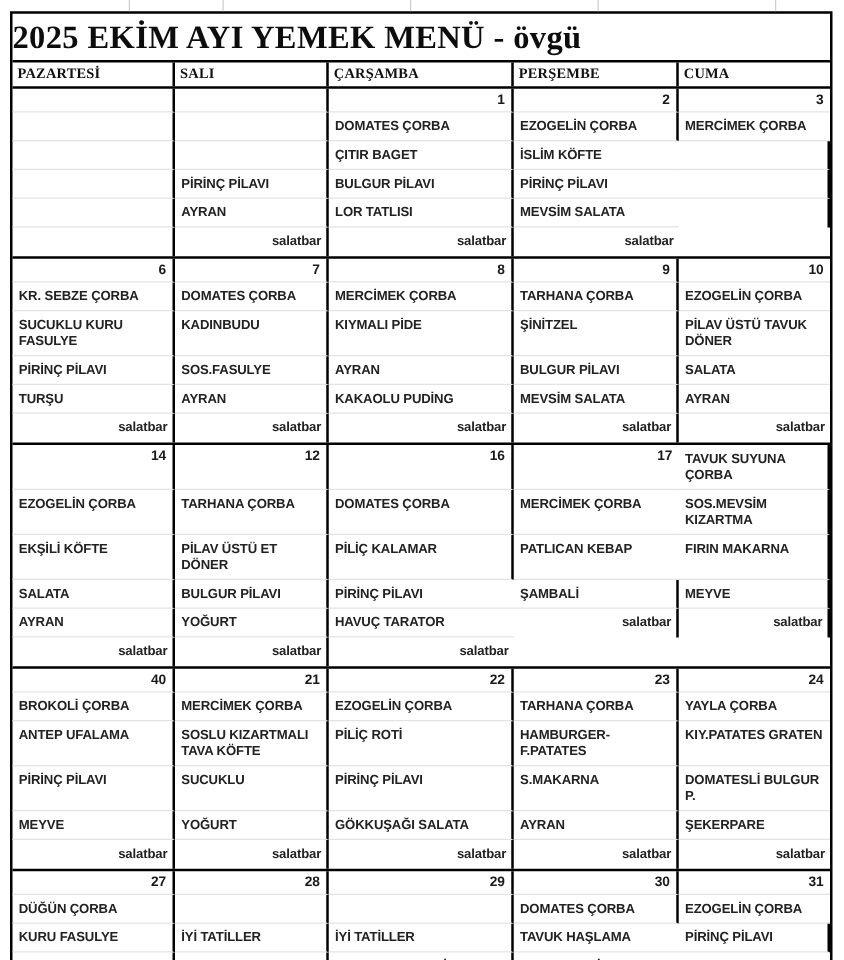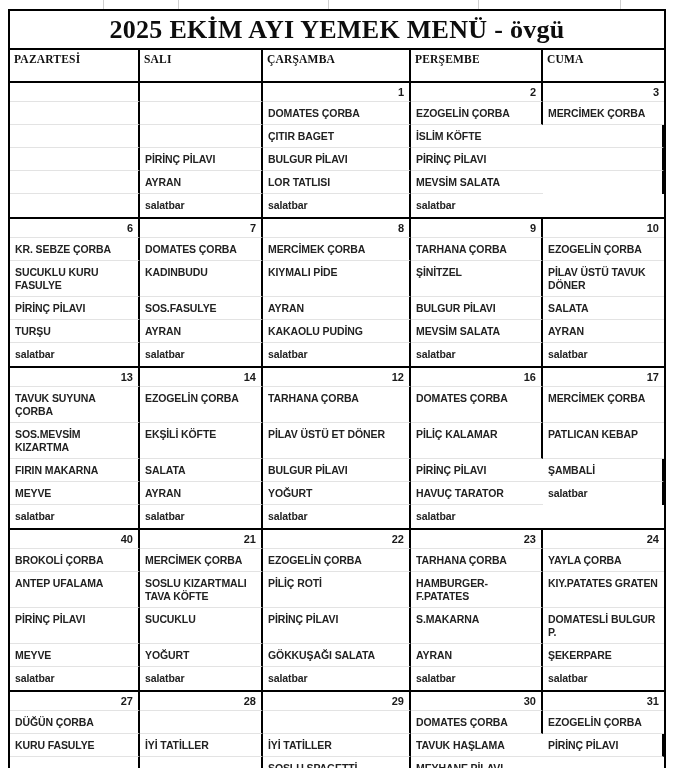--- a/index.html
+++ b/index.html
@@ -35,62 +35,61 @@
     border: 2px solid #000000;
     box-sizing: border-box;
     background: #ffffff;
   }
   .title-row {
     height: 39px;
     border-bottom: 2px solid #000000;
     box-sizing: border-box;
     display: flex;
     align-items: center;
-    justify-content: center;
   }
   .title-text {
     font-family: "Liberation Serif", serif;
     font-weight: bold;
     font-size: 26px;
     letter-spacing: 0.3px;
     color: #0d0d0d;
     white-space: nowrap;
   }
   .header-row, .week {
     display: grid;
     grid-template-columns: 130px 123px 148px 132px 121px;
   }
   .header-row {
     border-bottom: 2px solid #000000;
   }
   .header-cell {
     box-sizing: border-box;
     border-right: 2px solid #000000;
-    height: 31px;
+    height: 19px;
     padding: 3px 0 0 4px;
     font-family: "Liberation Serif", serif;
     font-weight: bold;
     font-size: 11.5px;
     letter-spacing: 0.2px;
     color: #111111;
     overflow: hidden;
     white-space: nowrap;
   }
   .header-cell.c4 { border-right: none; }
   .week { border-bottom: 2px solid #000000; }
   .week:last-child { border-bottom: none; }
   .cell {
     box-sizing: border-box;
     border-right: 2px solid #000000;
     border-bottom: 1px solid #e3e3e3;
     overflow: hidden;
     color: #222222;
   }
   .cell.c4 { border-right: none; }
-  .cell.last { border-bottom: none; }
+  .cell.last { border-bottom: none; text-align: right; }
   .cell.num {
     min-height: 19px;
     padding: 3px 5px 0 0;
     text-align: right;
     font-weight: bold;
     font-size: 11px;
     color: #1a1a1a;
   }
   .cell.item {
     min-height: 23px;
@@ -189,21 +188,20 @@
           <div class="cell item c2">KAKAOLU PUDİNG</div>
           <div class="cell item c3">MEVSİM SALATA</div>
           <div class="cell item c4">AYRAN</div>
           <div class="cell item c0 last">salatbar</div>
           <div class="cell item c1 last">salatbar</div>
           <div class="cell item c2 last">salatbar</div>
           <div class="cell item c3 last">salatbar</div>
           <div class="cell item c4 last">salatbar</div>
         </div>
         <div class="week">
-          <div class="cell num c0">13</div>
           <div class="cell num c1">14</div>
           <div class="cell num c2">12</div>
           <div class="cell num c3">16</div>
           <div class="cell num c4">17</div>
           <div class="cell item c0">TAVUK SUYUNA ÇORBA</div>
           <div class="cell item c1">EZOGELİN ÇORBA</div>
           <div class="cell item c2">TARHANA ÇORBA</div>
           <div class="cell item c3">DOMATES ÇORBA</div>
           <div class="cell item c4">MERCİMEK ÇORBA</div>
           <div class="cell item c0">SOS.MEVSİM KIZARTMA</div>

